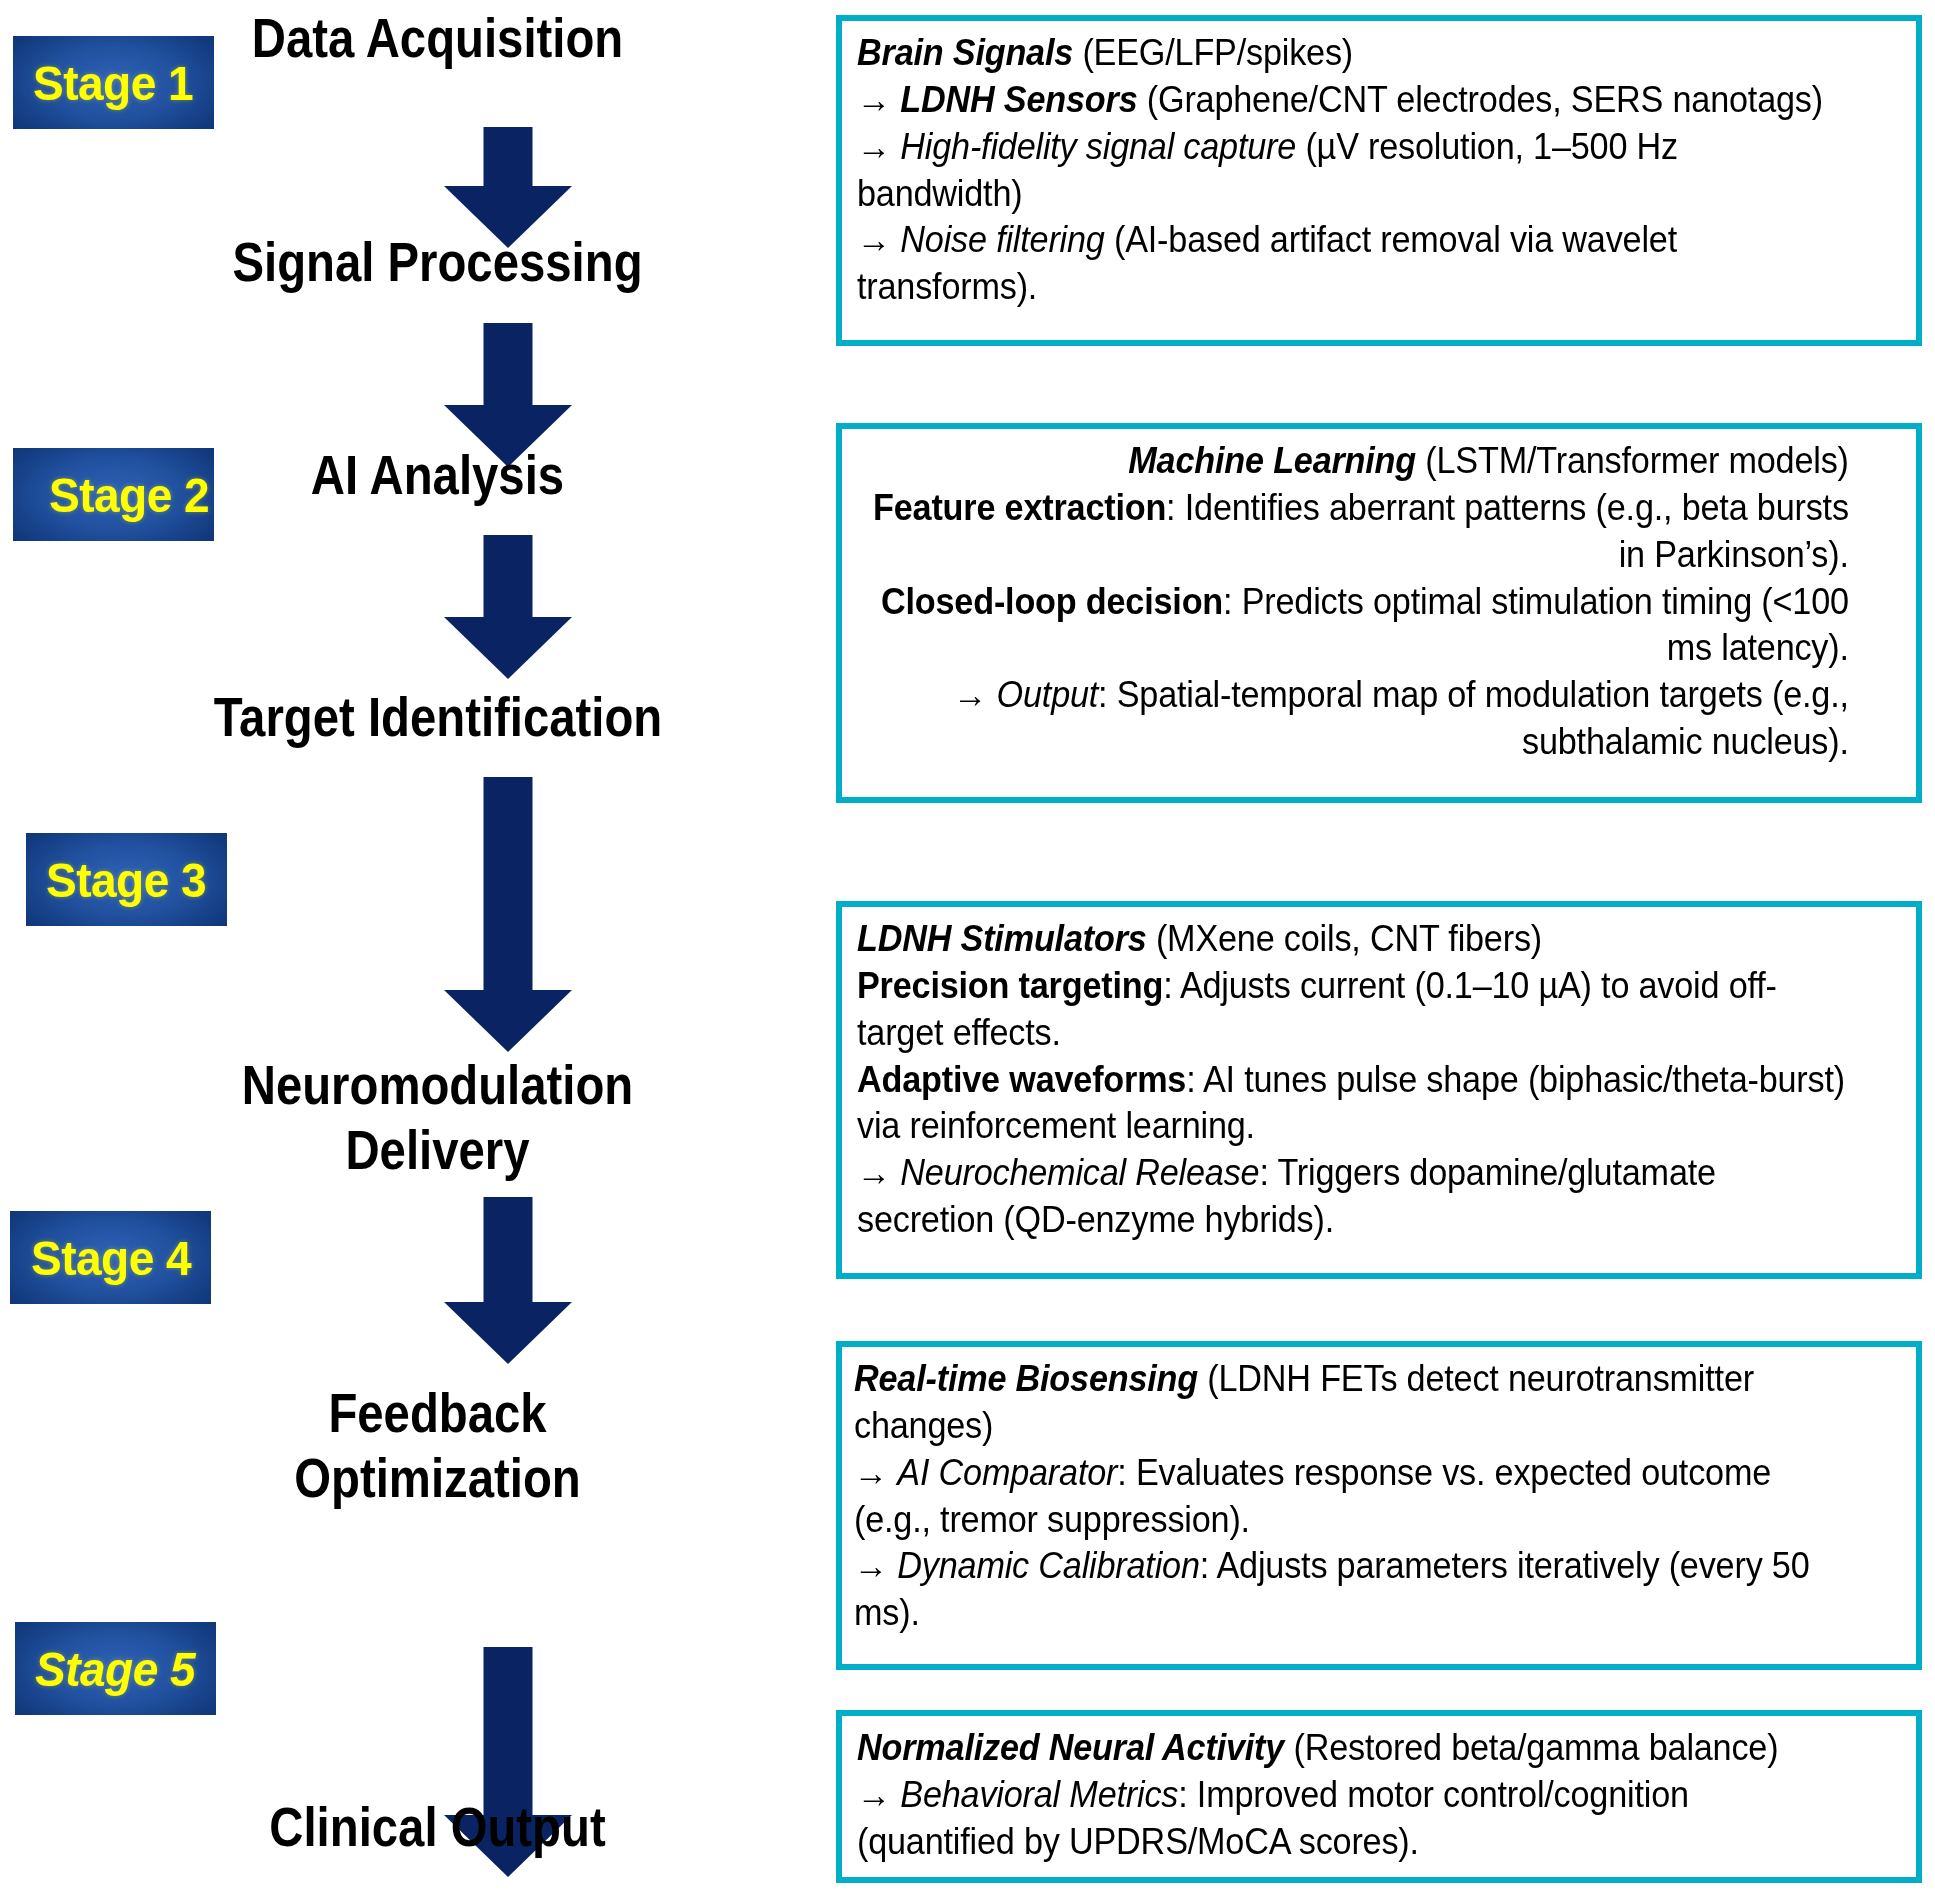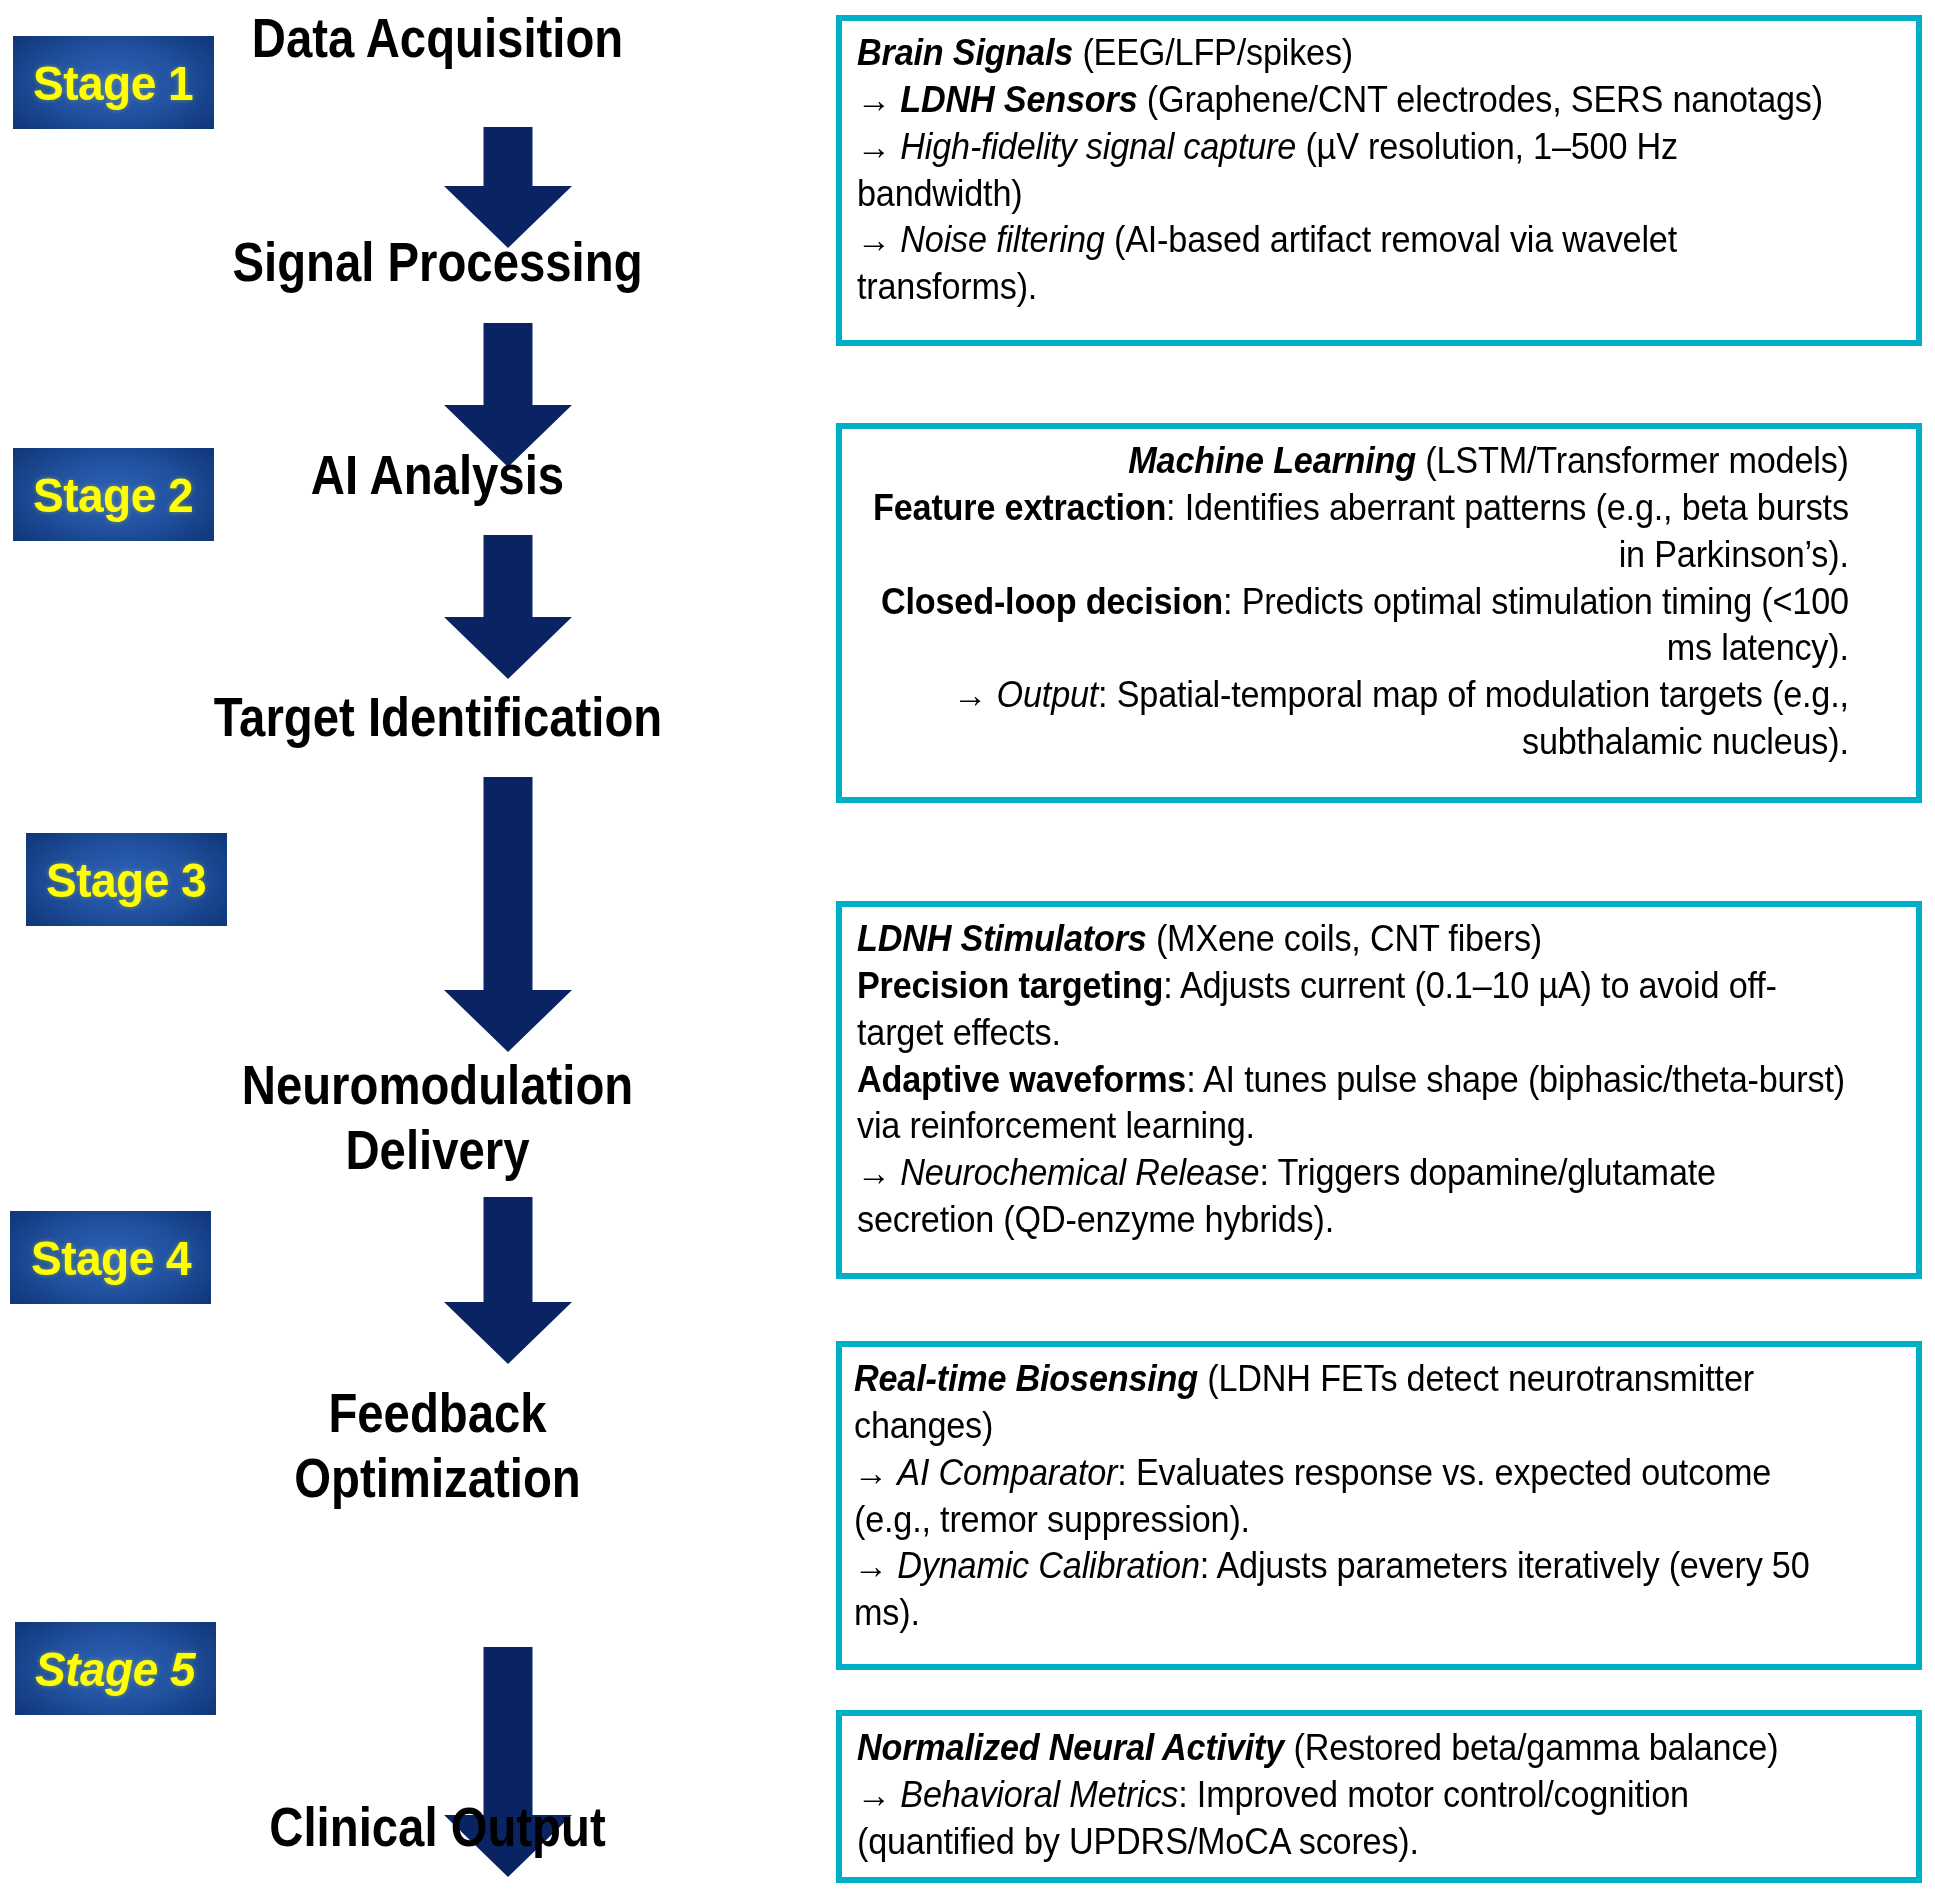--- a/index.html
+++ b/index.html
@@ -84,21 +84,21 @@
   .bi{font-style:italic;font-weight:bold;}
   .b{font-weight:bold;}
   .i{font-style:italic;}
 </style>
 </head>
 <body>
 
 <div class="stage-badge" style="left:12.7px;top:36px;">
   <span>Stage 1</span>
 </div>
-<div class="stage-badge" style="left:12.7px;top:448px;">
+<div class="stage-badge" style="left:12.7px;top:448px;justify-content:flex-end;">
   <span>Stage 2</span>
 </div>
 <div class="stage-badge" style="left:26px;top:833px;">
   <span>Stage 3</span>
 </div>
 <div class="stage-badge" style="left:10.4px;top:1211px;">
   <span>Stage 4</span>
 </div>
 <div class="stage-badge" style="left:15px;top:1622px;font-style:italic;">
   <span>Stage 5</span>

